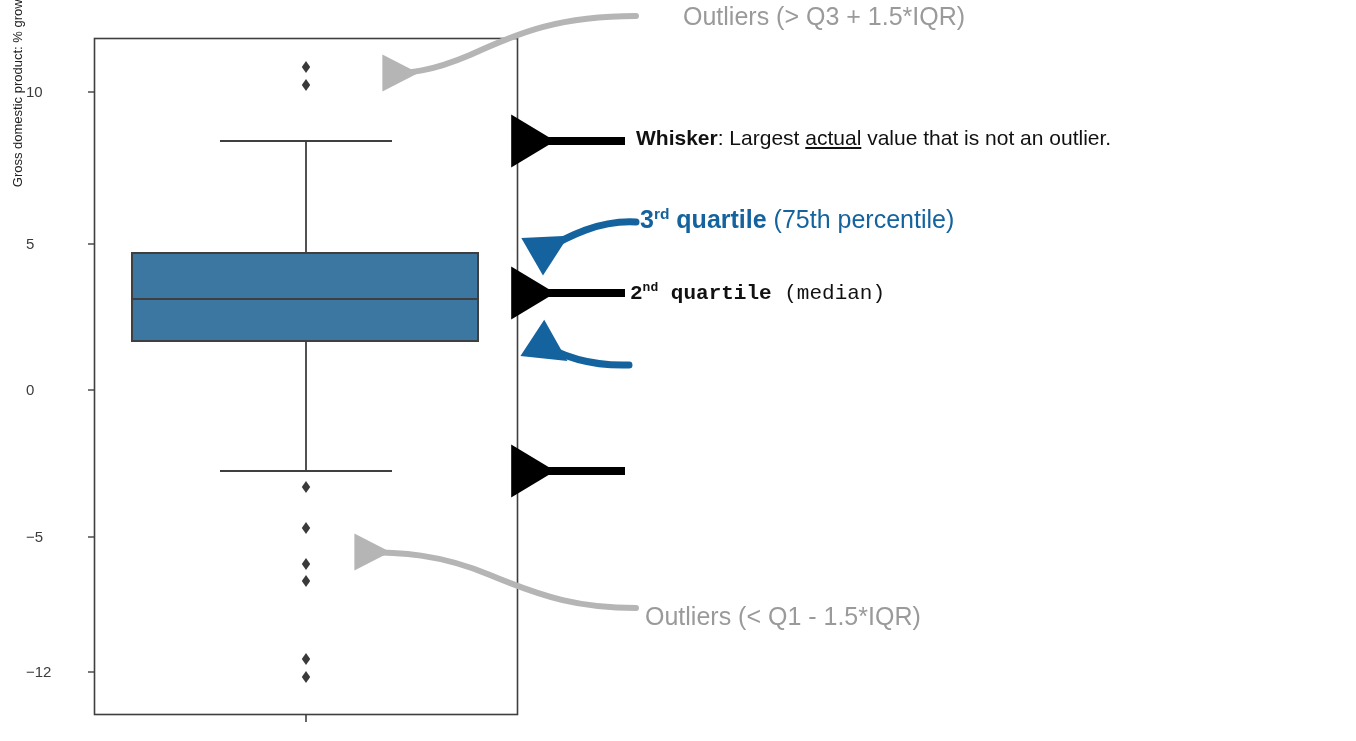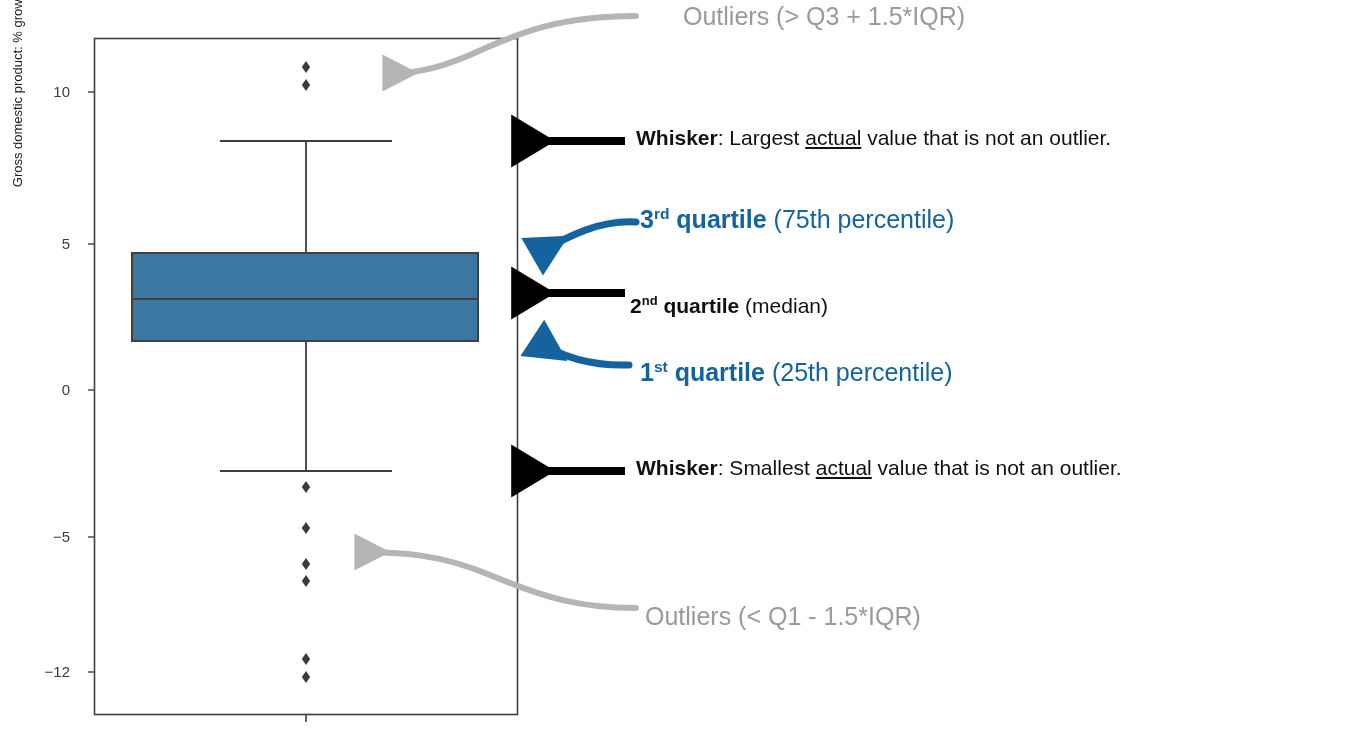--- a/index.html
+++ b/index.html
@@ -10,21 +10,21 @@
   #stage{position:absolute;inset:0;}
   svg.layer{position:absolute;left:0;top:0;width:1356px;height:741px;overflow:visible;}
 
   .ylabel{
     position:absolute;left:10px;top:228px;width:320px;
     transform:rotate(-90deg);transform-origin:0 0;
     font-size:13px;color:#222;white-space:nowrap;
     text-align:center;
   }
   .ytick{
-    position:absolute;right:0;width:44px;text-align:right;
+    position:absolute;right:0;width:44px;text-align:left;
     font-size:15px;color:#3c3c3c;
   }
   .annot{position:absolute;white-space:nowrap;}
   .annot.black{color:#111;font-size:21px;}
   .annot.blue{color:#14639e;font-size:25px;}
   .annot.gray{color:#9a9a9a;font-size:25px;}
   .annot b{font-weight:bold;}
   .annot u{text-decoration:underline;}
   .annot sup{font-size:0.62em;vertical-align:super;font-weight:bold;}
   .annot .paren{font-weight:normal;}
@@ -107,21 +107,19 @@
     <div class="ytick" style="left:26px;top:528px;">−5</div>
     <div class="ytick" style="left:26px;top:663px;">−12</div>
   </div>
 
   <div class="annot gray" style="left:645px;top:2px;margin-left:38px;">Outliers  (&gt; Q3 + 1.5*IQR)</div>
 
   <div class="annot black" style="left:636px;top:126px;"><b>Whisker</b><span>: Largest </span><u>actual</u><span> value that is not an outlier.</span></div>
 
   <div class="annot blue" style="left:640px;top:205px;font-weight:bold;"><span>3</span><sup>rd</sup><span> quartile</span><span class="paren"> (75th percentile)</span></div>
 
-  <div class="annot black" style="left:630px;top:293px;font-weight:bold;"><span>2</span><sup>nd</sup><span> quartile</span><span class="paren"> (median)</span></div>
+  <div class="annot black" style="left:630px;top:280px;font-weight:bold;font-family:Liberation Mono, monospace;"><span>2</span><sup>nd</sup><span> quartile</span><span class="paren"> (median)</span></div>
 
-  <div class="annot blue" style="left:640px;top:358px;font-weight:bold;"><span>1</span><sup>st</sup><span> quartile</span><span class="paren"> (25th percentile)</span></div>
 
-  <div class="annot black" style="left:636px;top:456px;"><b>Whisker</b><span>: Smallest </span><u>actual</u><span> value that is not an outlier.</span></div>
 
   <div class="annot gray" style="left:645px;top:602px;">Outliers (&lt; Q1 - 1.5*IQR)</div>
 
 </div>
 
 </body></html>

